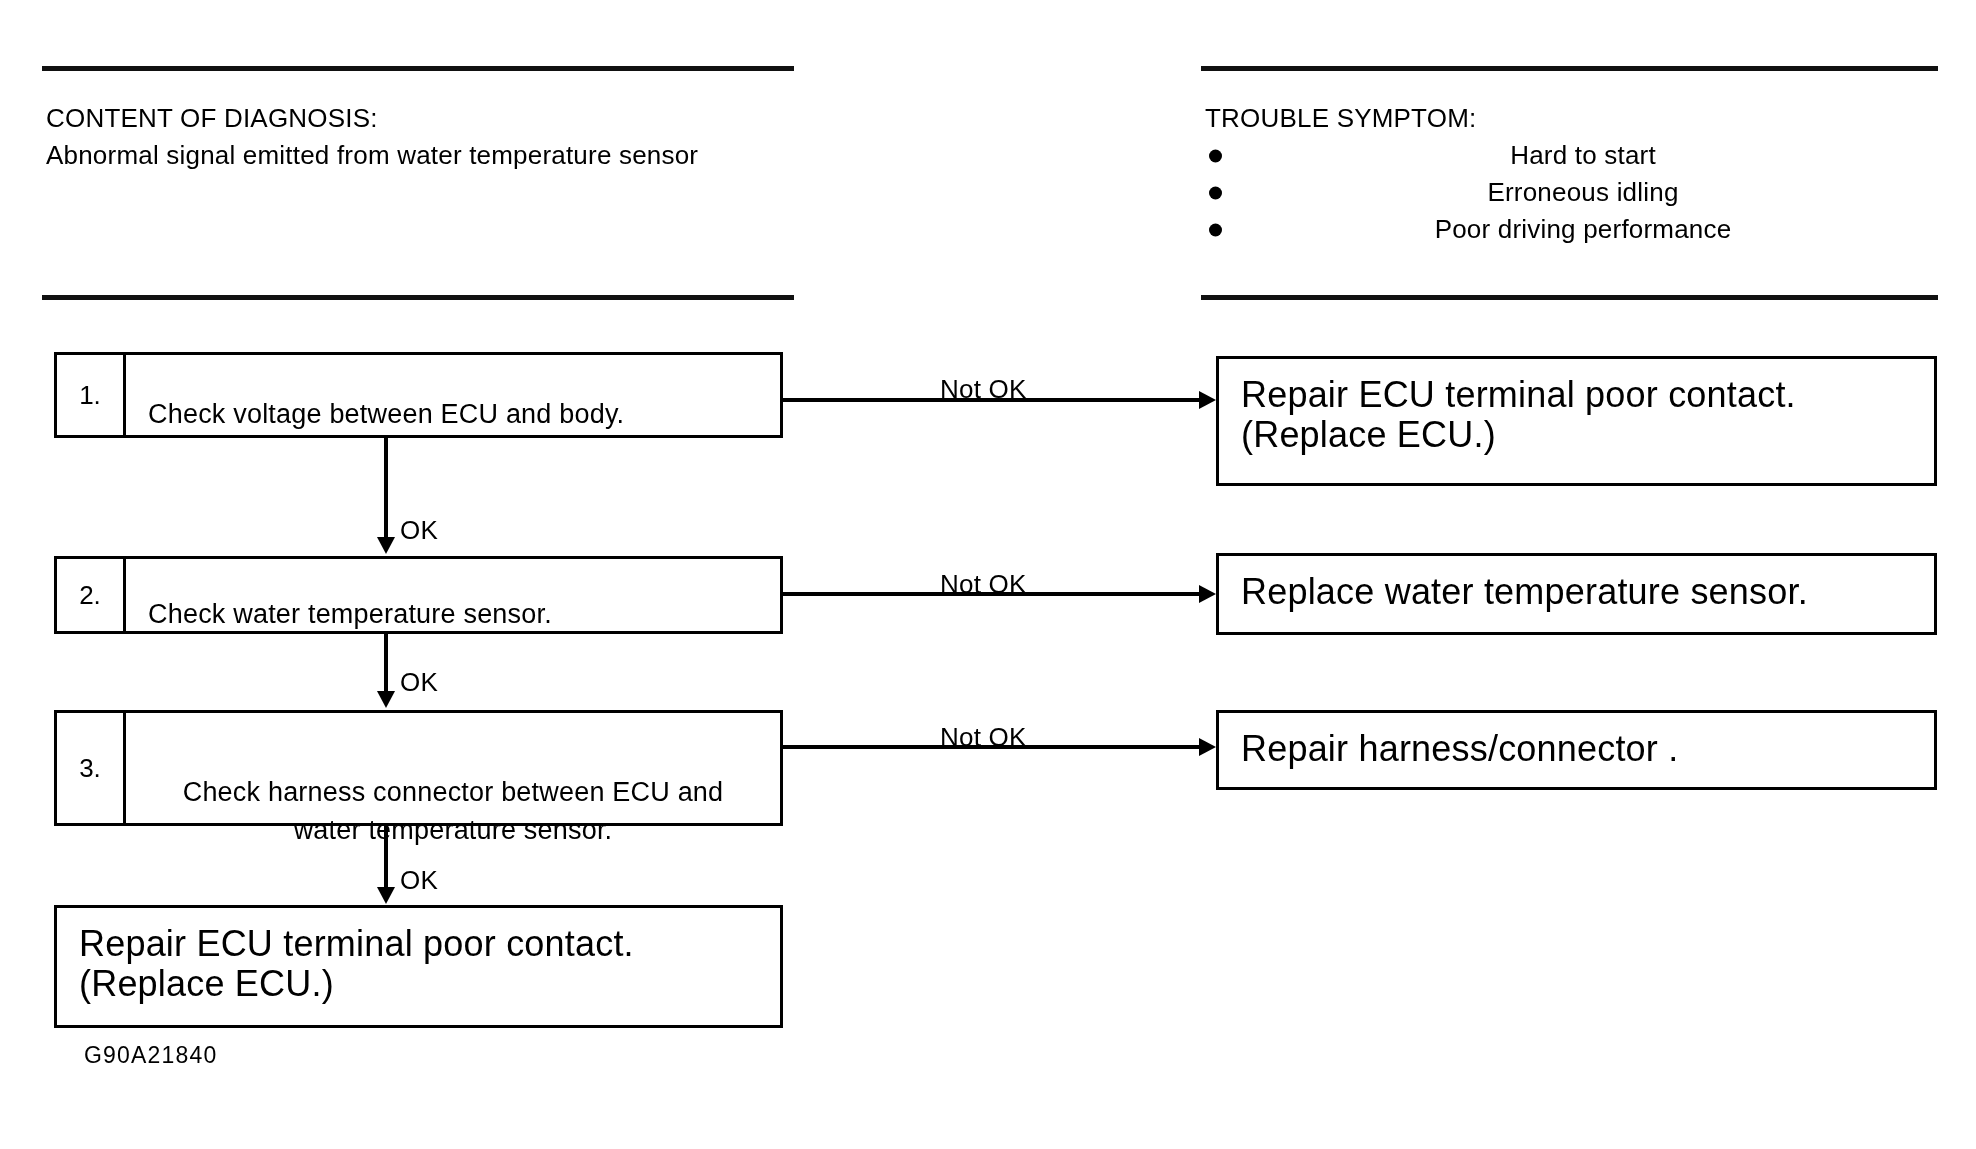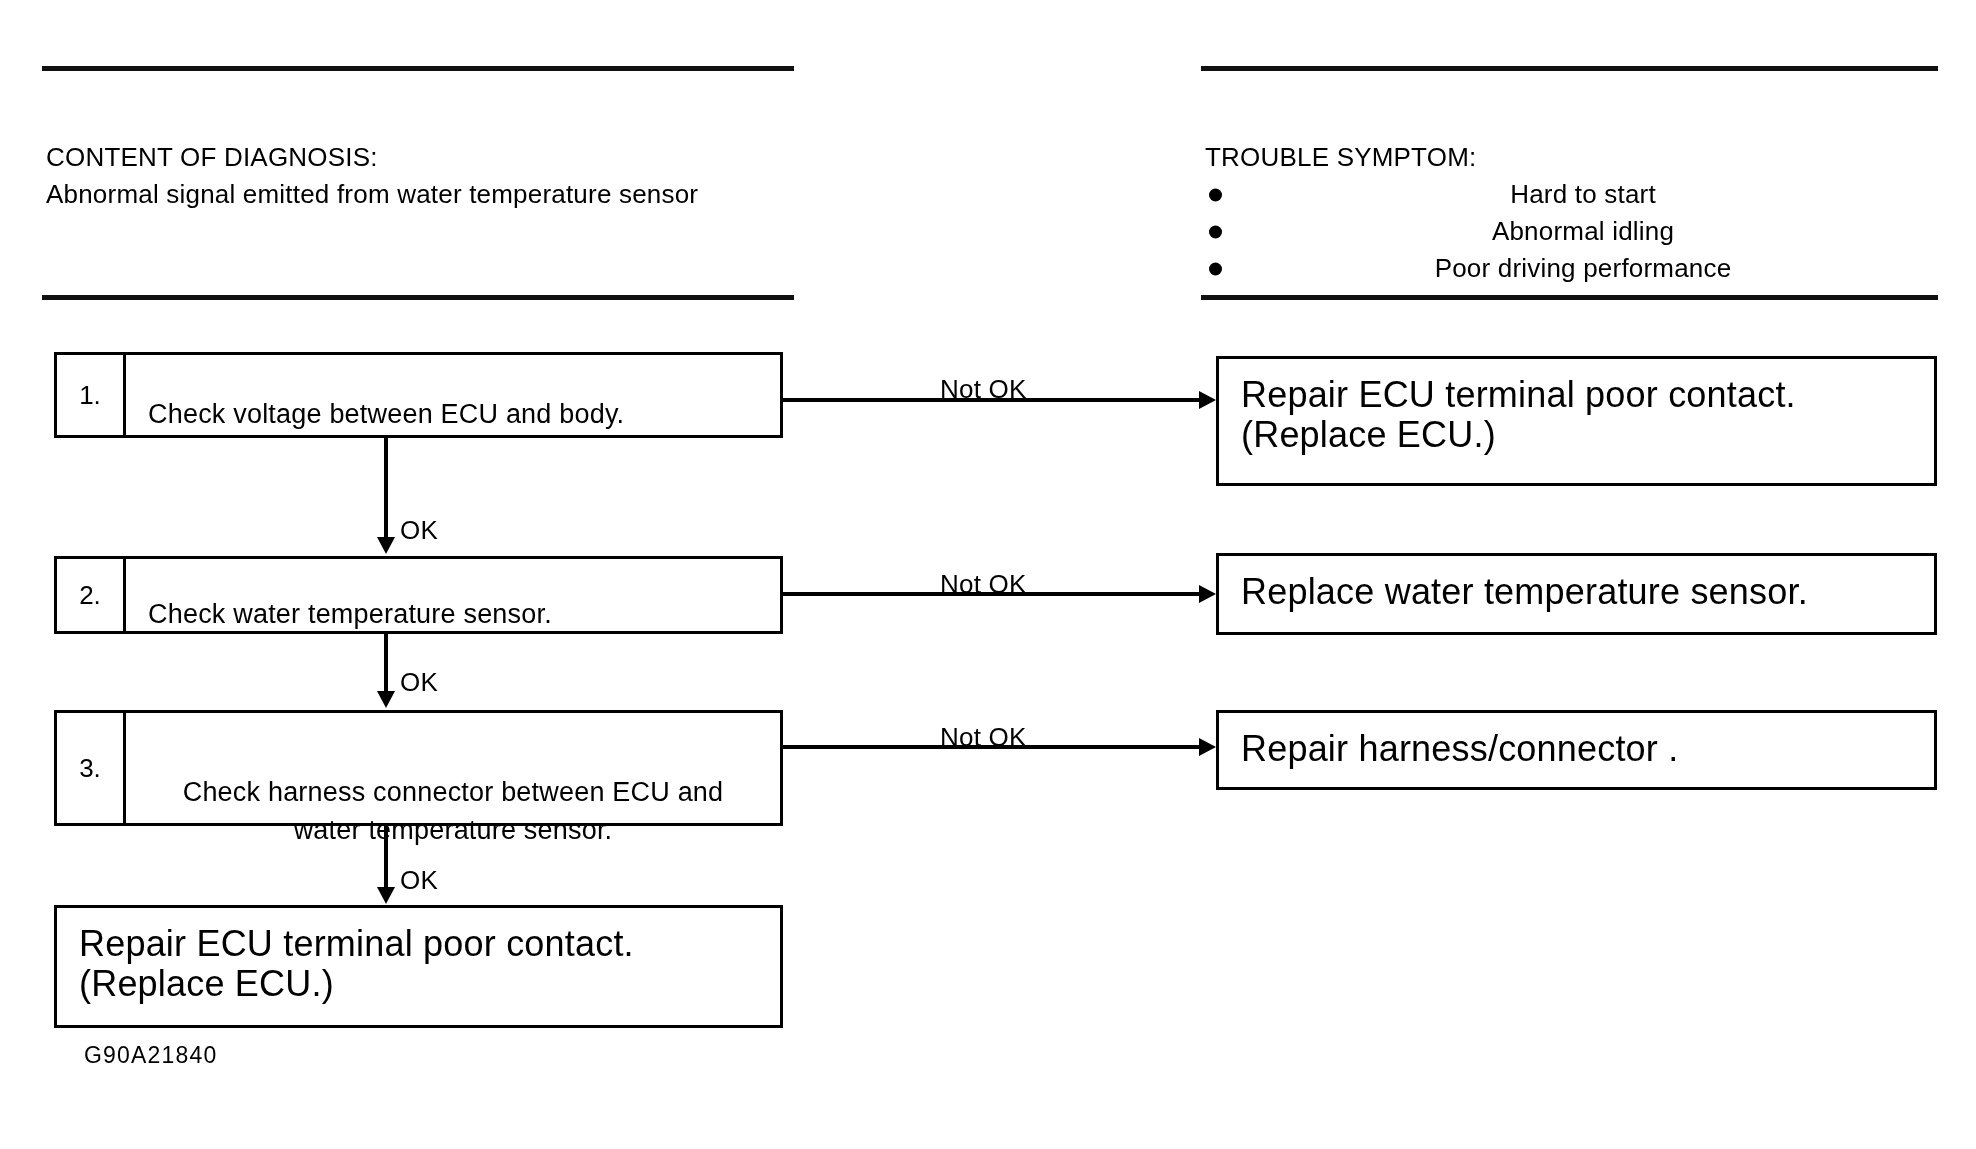--- a/index.html
+++ b/index.html
@@ -28,21 +28,20 @@
   .rule-right-top  { left: 1201px; top: 66px;  width: 737px; }
   .rule-left-mid   { left: 42px;   top: 295px; width: 752px; }
   .rule-right-mid  { left: 1201px; top: 295px; width: 737px; }
 
   
   .hdr {
     position: absolute;
     font-size: 26px;
     line-height: 37px;
     letter-spacing: 0.2px;
-    margin-top: 39px;
   }
   .hdr-left  { left: 46px;   top: 100px; width: 720px; }
   .hdr-right { left: 1205px; top: 100px; width: 720px; }
 
   .sym-list {
     list-style: none;
     margin: 0;
     padding: 0;
     text-align: center;
   }
@@ -197,21 +196,21 @@
 
   <div class="hdr hdr-right">
     <div>TROUBLE SYMPTOM:</div>
     <ul class="sym-list">
       <li>
         <span class="bullet"></span>
         <span>Hard to start</span>
       </li>
       <li>
         <span class="bullet"></span>
-        <span>Abnormal idling</span>
+        <span>Erroneous idling</span>
       </li>
       <li>
         <span class="bullet"></span>
         <span>Poor driving performance</span>
       </li>
     </ul>
   </div>
 
   <div class="box step1">
     <div class="num">1.</div>

